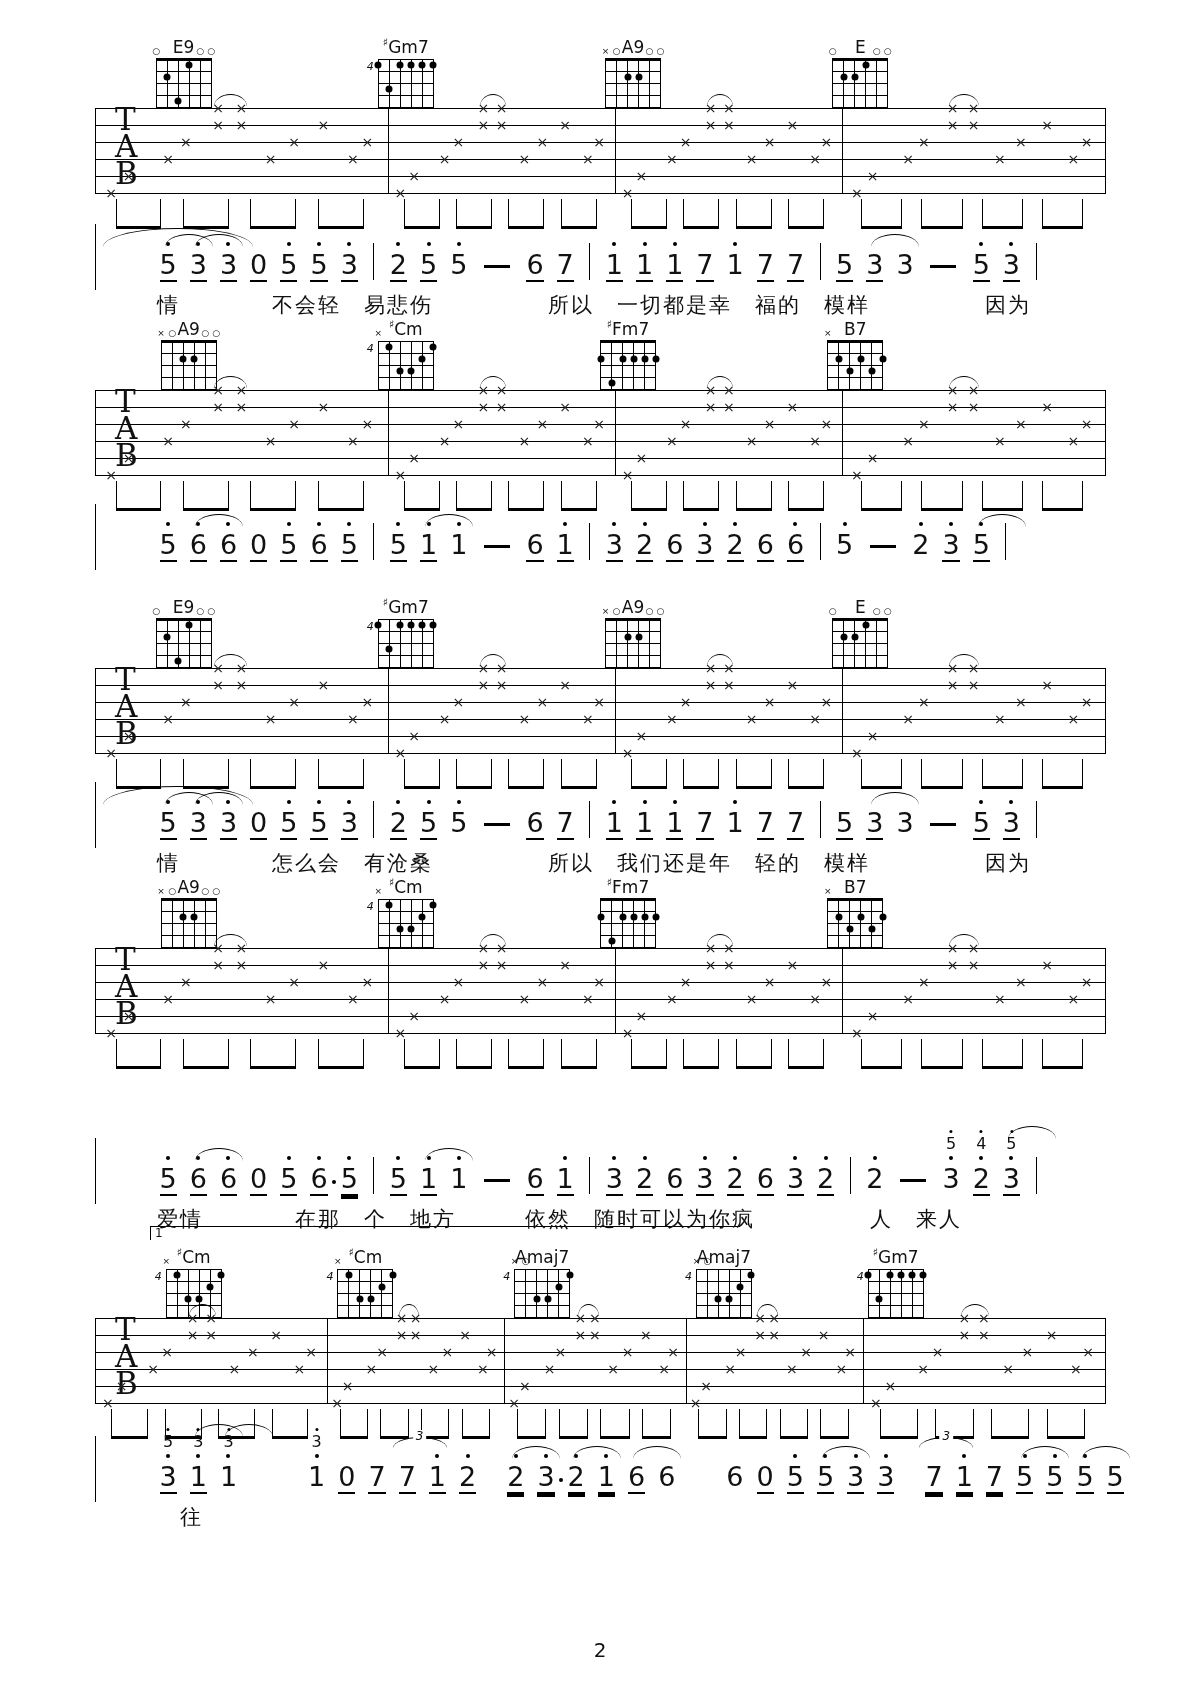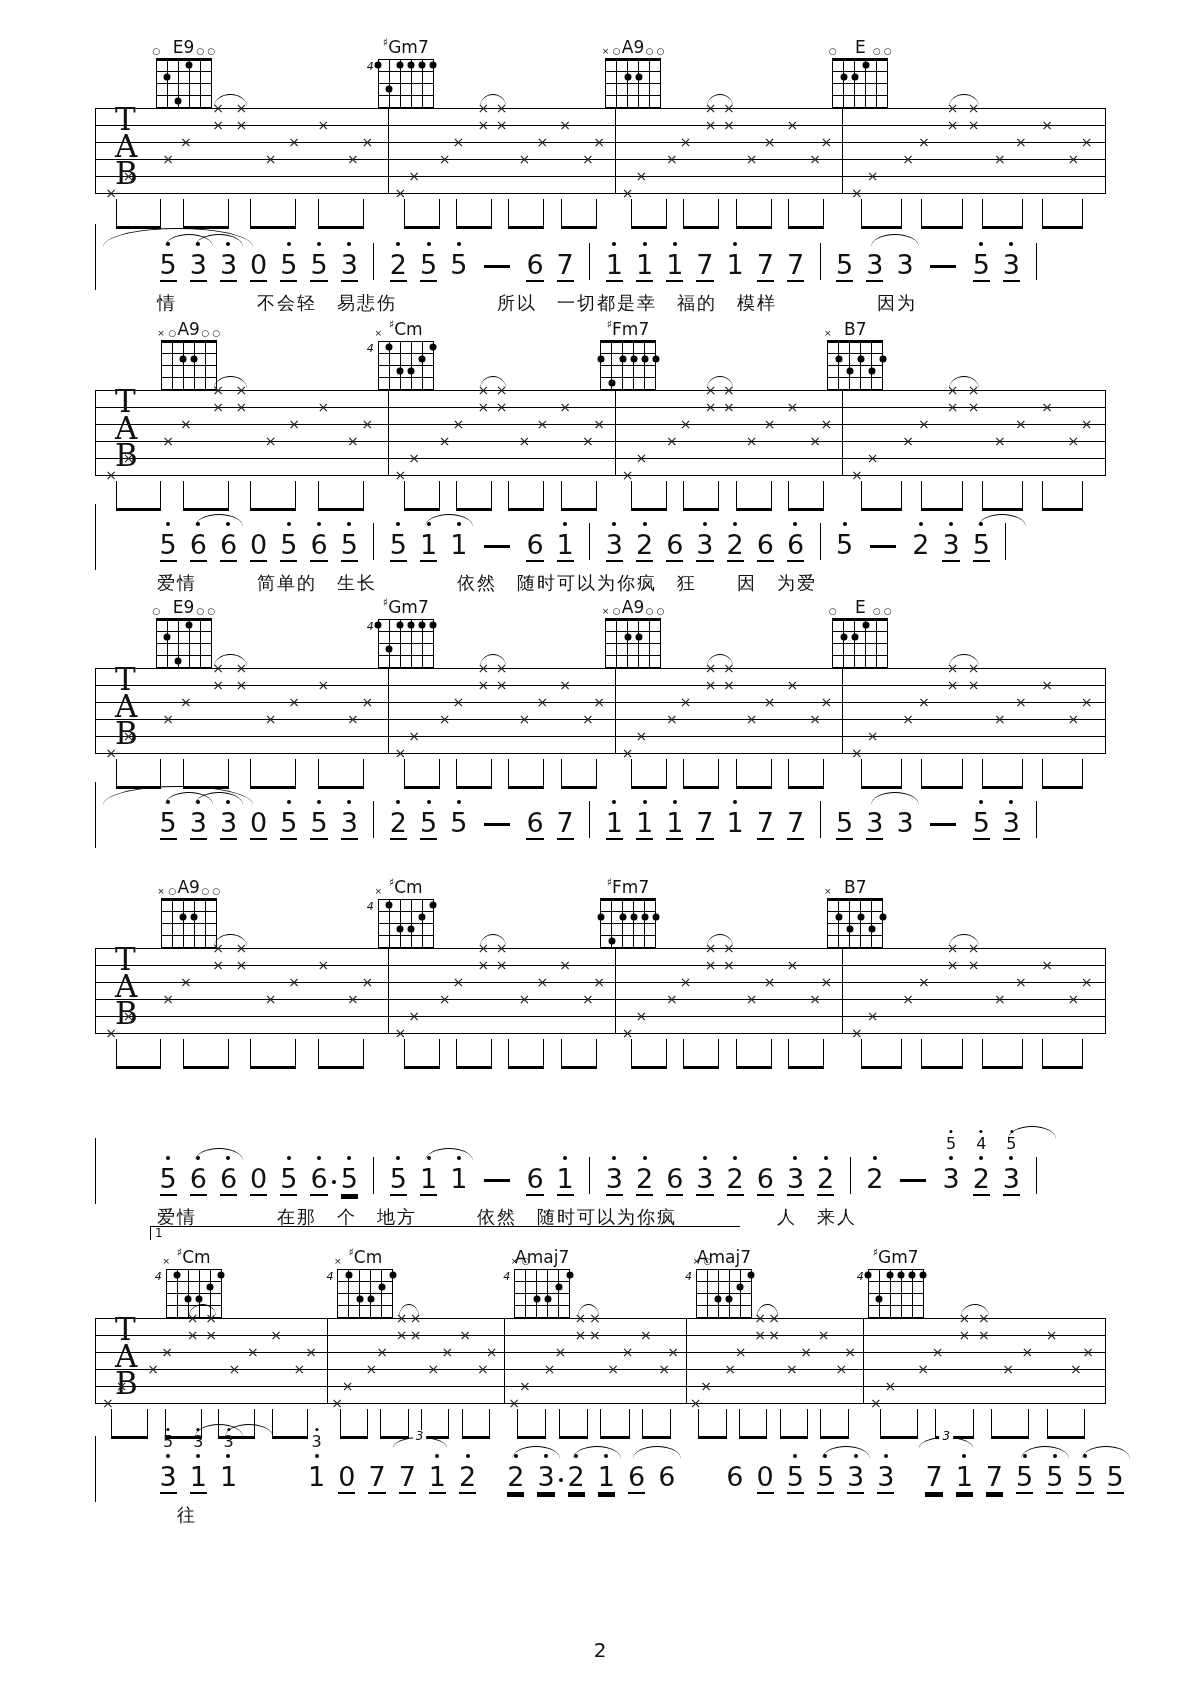--- a/index.html
+++ b/index.html
@@ -40,21 +40,21 @@
   .tok.u2{box-shadow:0 2px 0 #000,0 5px 0 #000;}
   .od{position:absolute;left:50%;top:-8px;width:4px;height:4px;border-radius:50%;background:#000;transform:translateX(-50%);}
   .dotafter{position:absolute;right:-8px;bottom:10px;width:4px;height:4px;border-radius:50%;background:#000;}
   .bar{width:1px;height:37px;background:#000;margin:0 9px;}
   .dashtok{width:26px;height:2.6px;background:#000;margin:0 10px 12px;}
   .arc{position:absolute;left:30%;top:-16px;width:48px;height:12px;border-top:1.6px solid #000;border-radius:50% 50% 0 0/100% 100% 0 0;pointer-events:none;}
   .mini{position:absolute;left:50%;transform:translateX(-50%);top:-28px;font-size:16px;line-height:1;}
   .mini .od{top:-6px;width:3px;height:3px;}
   .tri{position:absolute;left:-6px;top:-25px;width:54px;height:10px;border-top:1.2px solid #000;border-radius:50% 50% 0 0/100% 100% 0 0;}
   .tri b{position:absolute;left:50%;top:-8px;transform:translateX(-50%);font-size:12px;font-weight:400;font-style:italic;background:#fff;padding:0 3px;line-height:1;}
-  .lyrics{white-space:pre;font-size:18px;letter-spacing:2px;padding-left:62px;margin-top:11px;}
+  .lyrics{white-space:pre;font-size:21px;letter-spacing:2px;padding-left:62px;margin-top:11px;}
 
   .pagenum{position:absolute;left:0;right:0;top:1638px;text-align:center;font-size:20px;}
 </style>
 </head>
 <body>
 
 <div id="sheet">
   <div class="pagenum">2</div>
 <div class="system" style="top: 30px;">
       <div class="chords">
@@ -809,21 +809,20 @@
         <span class="tok u1">6</span>
         <span class="tok u1">6<i class="od"></i></span>
         <span class="bar"></span>
         <span class="tok">5<i class="od"></i></span>
         <span class="dashtok"></span>
         <span class="tok">2<i class="od"></i></span>
         <span class="tok u1">3<i class="od"></i></span>
         <span class="tok u1">5<i class="od"></i><i class="arc"></i></span>
         <span class="bar"></span>
       </div>
-      <div class="lyrics">爱情　　　简单的　生长　　　　依然　随时可以为你疯　狂　　因　为爱</div>
     </div>
     <div class="vline" style="top: 790px;">
       <div class="vrule"></div>
       <div class="leadarc"></div>
       <div class="notes">
         <span class="tok u1">5<i class="od"></i><i class="arc"></i></span>
         <span class="tok u1">3<i class="od"></i><i class="arc"></i></span>
         <span class="tok u1">3<i class="od"></i></span>
         <span class="tok u1">0</span>
         <span class="tok u1">5<i class="od"></i></span>
@@ -846,20 +845,21 @@
         <span class="tok u1">7</span>
         <span class="bar"></span>
         <span class="tok u1">5</span>
         <span class="tok u1">3<i class="arc"></i></span>
         <span class="tok">3</span>
         <span class="dashtok"></span>
         <span class="tok u1">5<i class="od"></i></span>
         <span class="tok u1">3<i class="od"></i></span>
         <span class="bar"></span>
       </div>
+      <div class="lyrics">情　　　　怎么会　有沧桑　　　　　所以　我们还是年　轻的　模样　　　　　因为</div>
     </div>
     <div class="vline" style="top: 1146px;">
       <div class="vrule"></div>
       <div class="notes">
         <span class="tok u1">5<i class="od"></i></span>
         <span class="tok u1">6<i class="od"></i><i class="arc"></i></span>
         <span class="tok u1">6<i class="od"></i></span>
         <span class="tok u1">0</span>
         <span class="tok u1">5<i class="od"></i></span>
         <span class="tok u1">6<i class="od"></i><i class="dotafter"></i></span>

